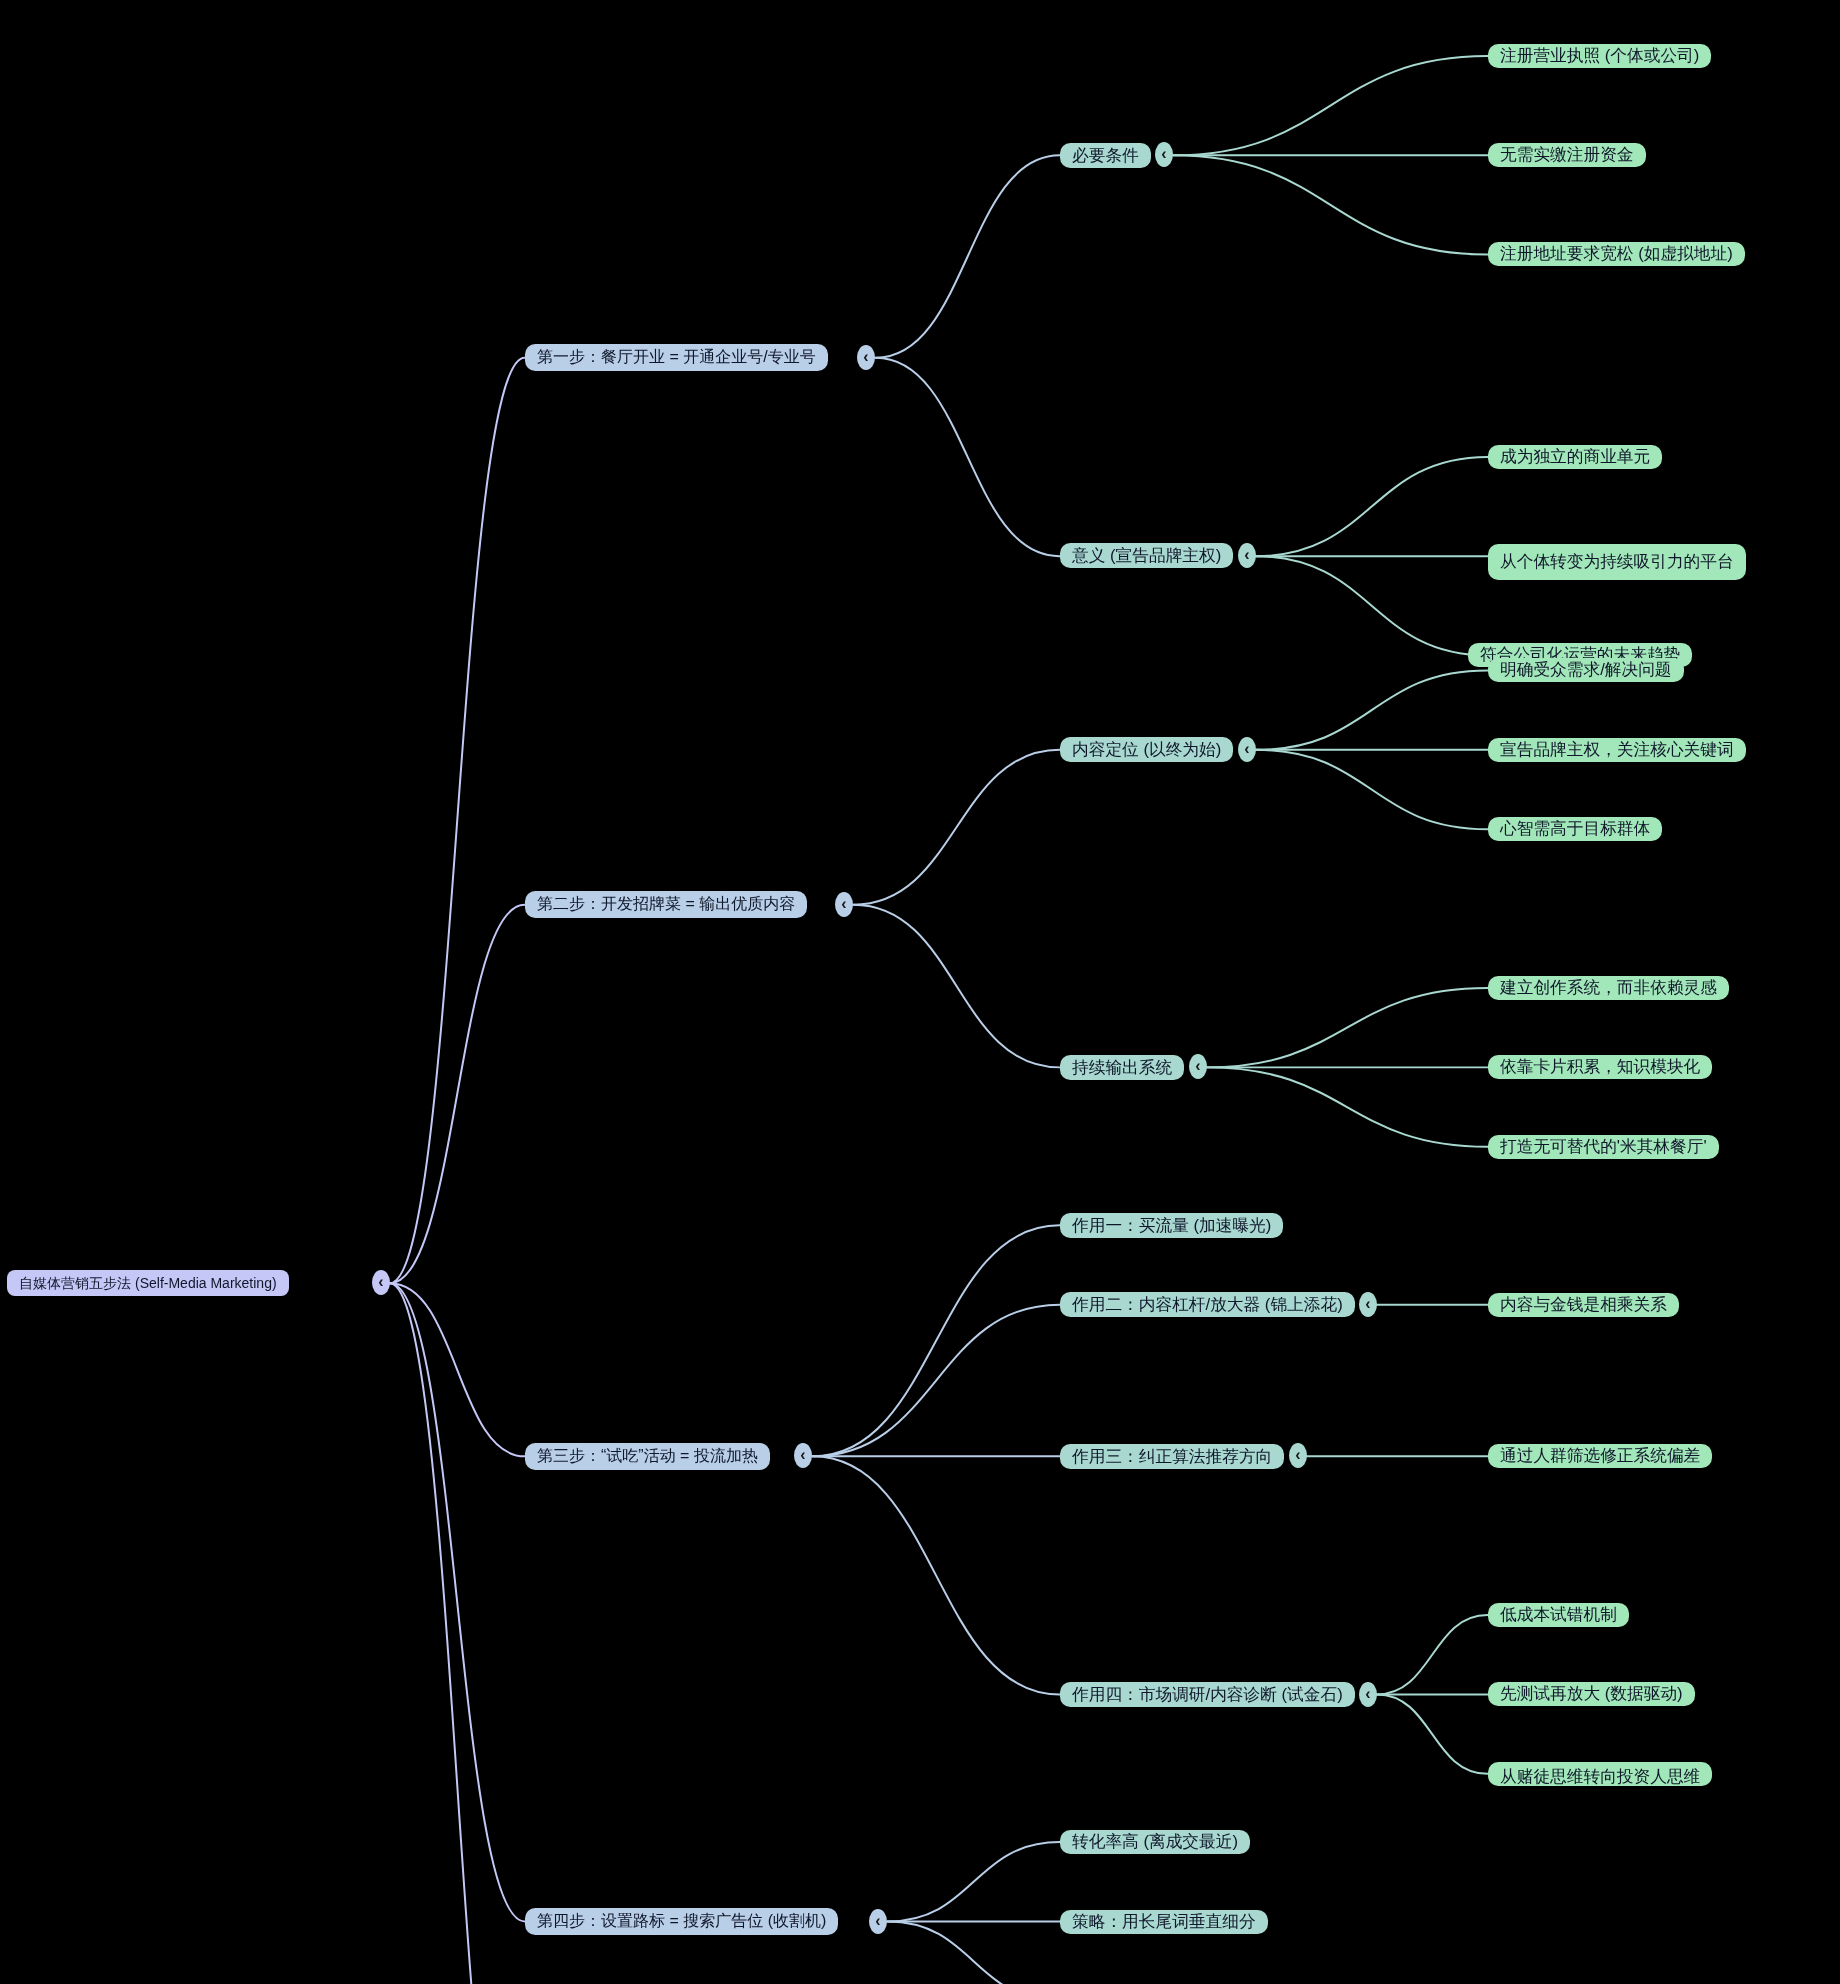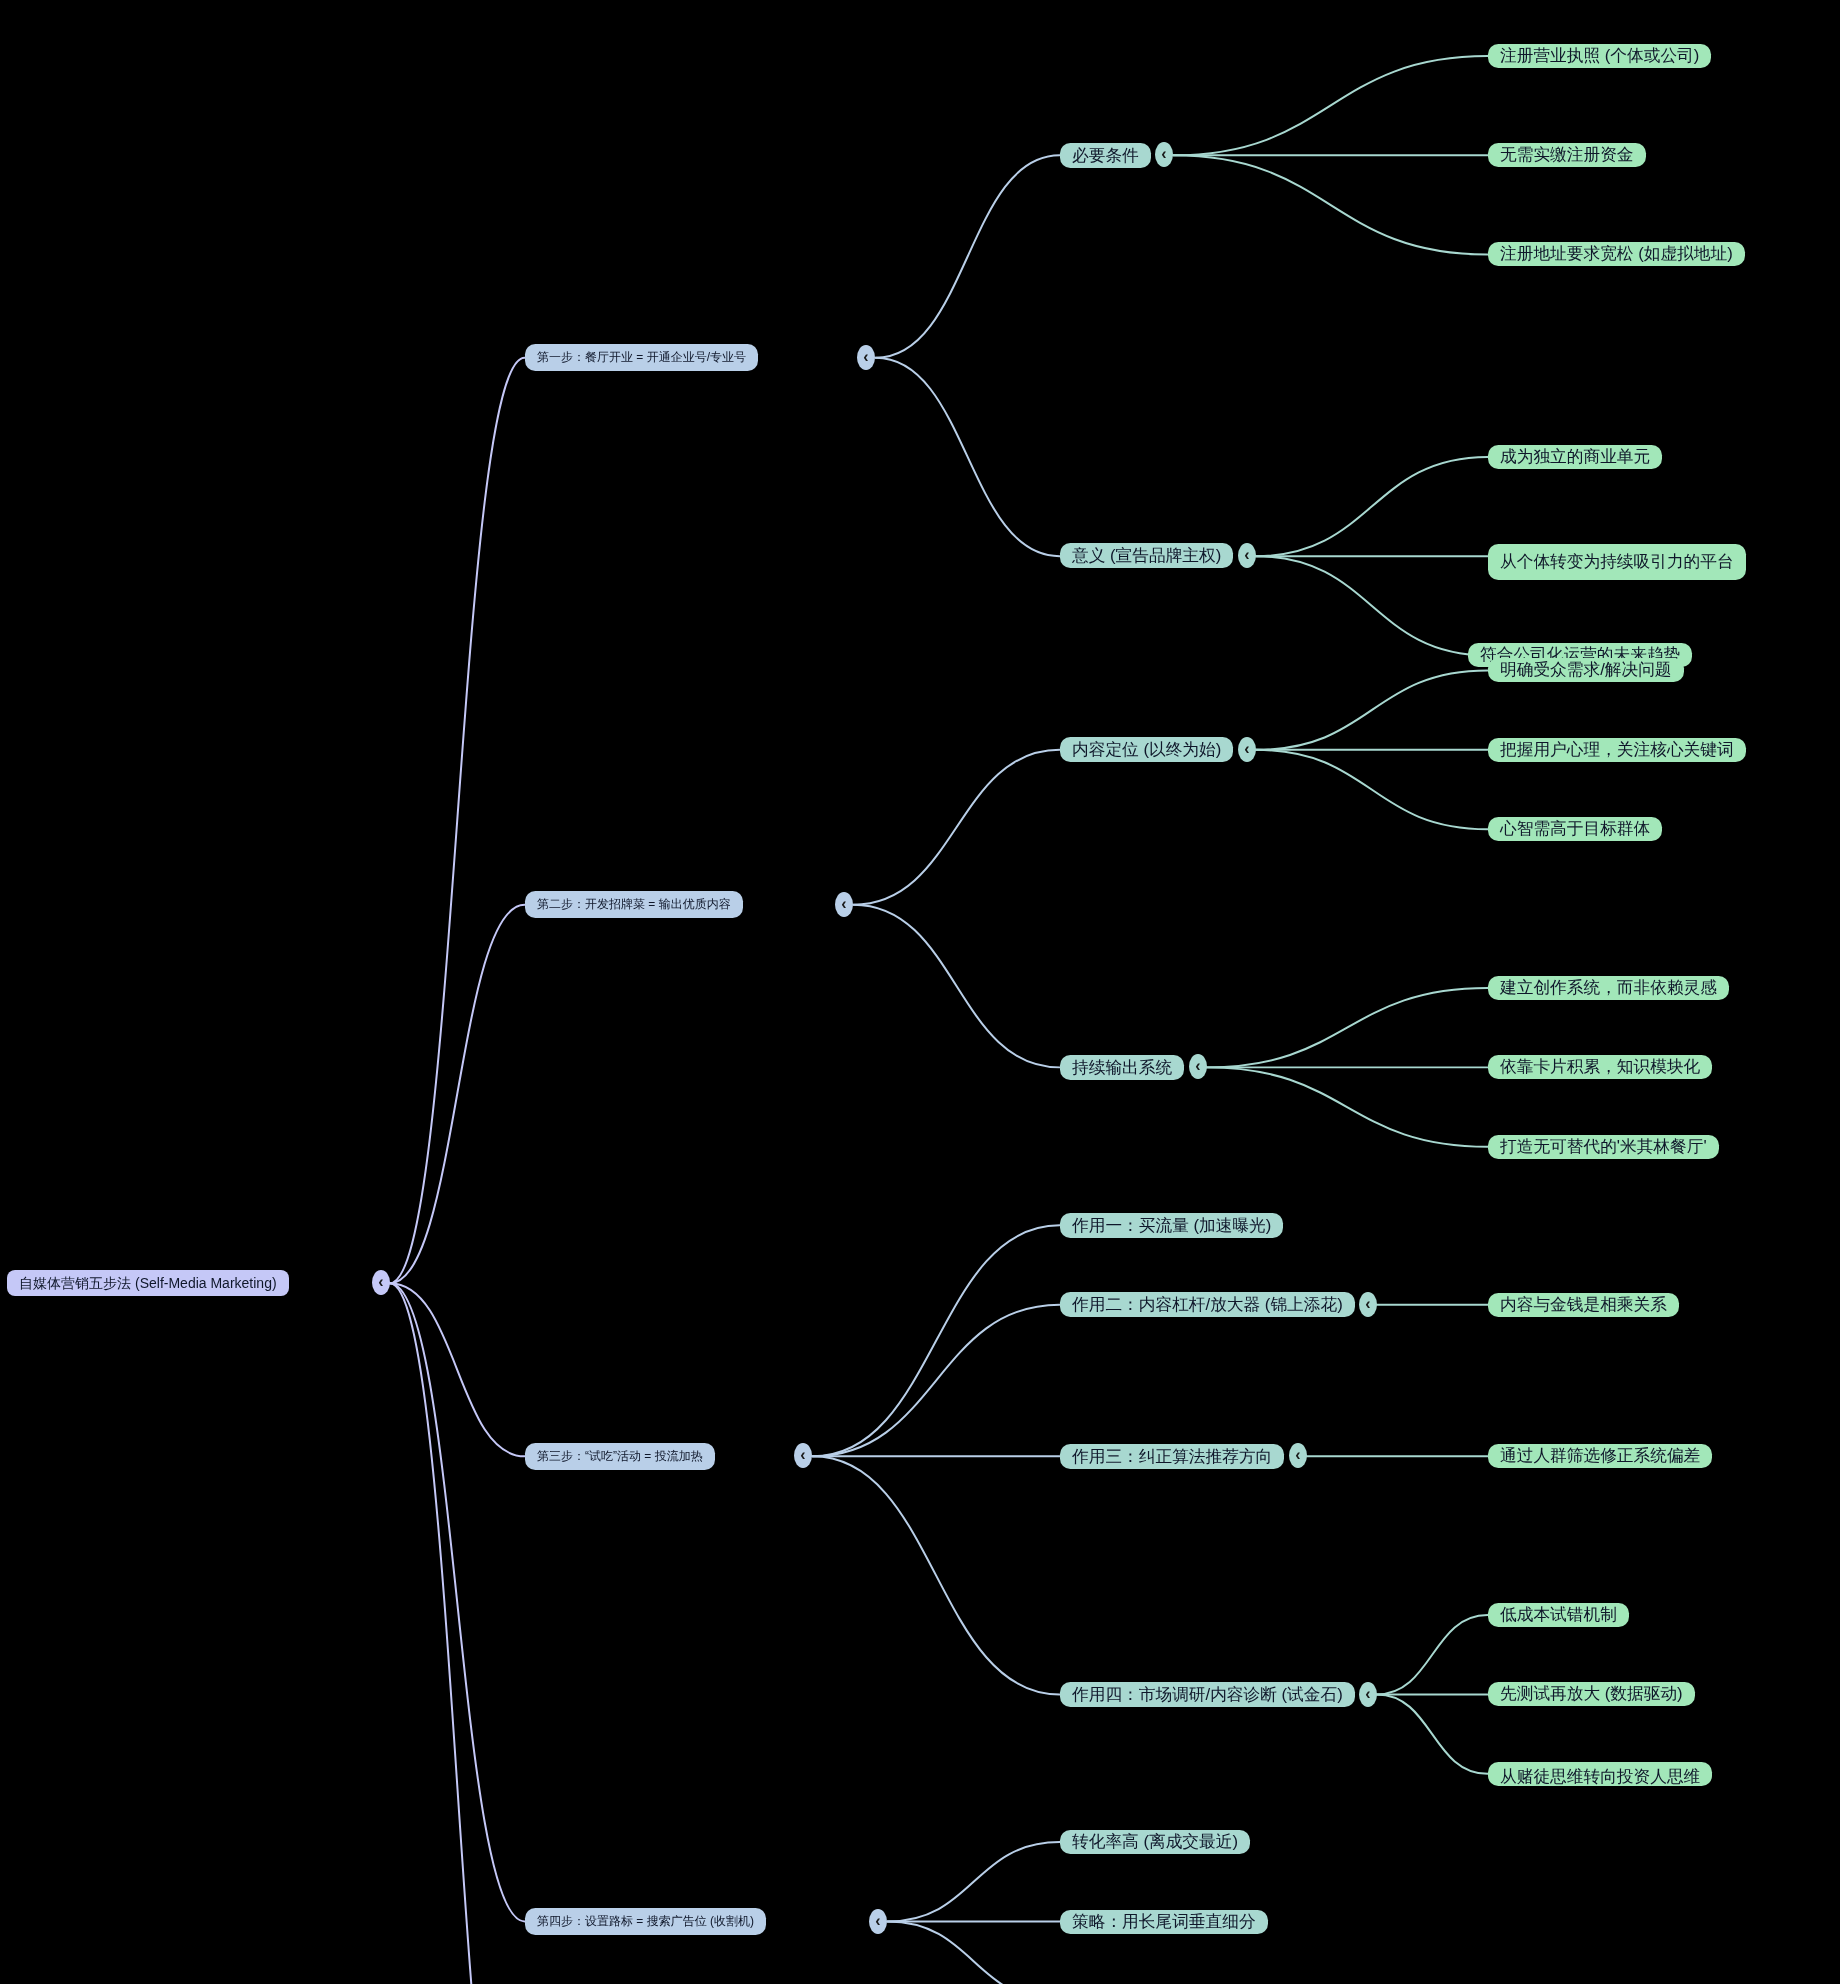--- a/index.html
+++ b/index.html
@@ -36,21 +36,21 @@
     padding: 0 12px;
     z-index: 5;
   }
   .node.root {
     background: #c5c8f7;
     font-size: 14px;
     border-radius: 8px;
   }
   .node.lvl1 {
     background: #b9cfe8;
-    font-size: 12px;
+    font-size: 16px;
   }
   .node.lvl2 {
     background: #a8d8d0;
     font-size: 16.7px;
   }
   .node.lvl3 {
     background: #a2e7b9;
     font-size: 16.7px;
   }
   .handle {
@@ -170,21 +170,21 @@
     <div class="node lvl2" style="left: 1060px; top: 737px; min-width: 104px; height: 24.6px;">
       <span>内容定位 (以终为始)</span>
     </div>
     <div class="handle h-lvl2" style="left: 1238px; top: 737px;">
       <span>‹</span>
     </div>
     <div class="node lvl3" style="left: 1488px; top: 658px; min-width: 130px; height: 24px;">
       <span>明确受众需求/解决问题</span>
     </div>
     <div class="node lvl3" style="left: 1488px; top: 738px; min-width: 164px; height: 24px;">
-      <span>把握用户心理，关注核心关键词</span>
+      <span>宣告品牌主权，关注核心关键词</span>
     </div>
     <div class="node lvl3" style="left: 1488px; top: 817px; min-width: 114px; height: 24px;">
       <span>心智需高于目标群体</span>
     </div>
     <div class="node lvl2" style="left: 1060px; top: 1055px; min-width: 78px; height: 24.6px;">
       <span>持续输出系统</span>
     </div>
     <div class="handle h-lvl2" style="left: 1189px; top: 1054px;">
       <span>‹</span>
     </div>

